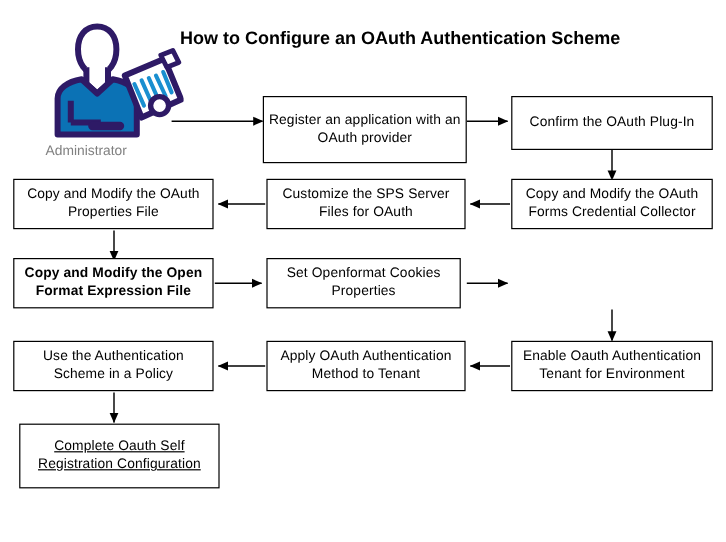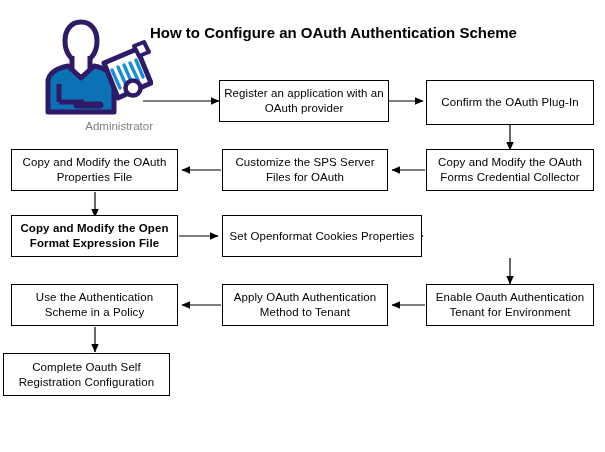--- a/index.html
+++ b/index.html
@@ -65,21 +65,21 @@
     left: 0;
     top: 0;
     width: 115px;
     height: 105px;
   }
   #admin-caption {
     position: absolute;
     left: 0;
     top: 104px;
     width: 115px;
-    text-align: right;
+    text-align: left;
     font-size: 11.5px;
     color: #808080;
     white-space: nowrap;
   }
 </style>
 </head>
 <body>
 
 <div id="canvas">
 
@@ -147,21 +147,21 @@
         <line x1="86" y1="49" x2="94" y2="67"></line>
         <line x1="92" y1="47" x2="100" y2="64"></line>
         <line x1="98" y1="44" x2="105" y2="61"></line>
       </g>
 
       <circle cx="95" cy="72" r="7.5" fill="#ffffff" stroke="#2e1a66" stroke-width="4.5"></circle>
     </svg>
     <div id="admin-caption">Administrator</div>
   </div>
 
-  <div class="node" style="left:219px; top:80px; width:170px; height:42px;">
+  <div class="node" style="left:219px; top:80px; width:170px; height:56px;">
     <span class="node-label">Register an application with an OAuth provider</span>
   </div>
 
   <div class="node" style="left:426px; top:80px; width:168px; height:45px;">
     <span class="node-label">Confirm the OAuth Plug-In</span>
   </div>
 
   <div class="node" style="left:426px; top:149px; width:168px; height:42px;text-align:center;">
     <span class="node-label">Copy and Modify the OAuth Forms Credential Collector</span>
   </div>
@@ -171,34 +171,34 @@
   </div>
 
   <div class="node" style="left:11px; top:149px; width:167px; height:42px;justify-content:center;">
     <span class="node-label">Copy and Modify the OAuth Properties File</span>
   </div>
 
   <div class="node" style="left:11px; top:215px; width:167px; height:42px;font-weight:bold;">
     <span class="node-label">Copy and Modify the Open Format Expression File</span>
   </div>
 
-  <div class="node" style="left:222px; top:215px; width:200px; height:42px;">
+  <div class="node" style="left:222px; top:215px; width:162px; height:42px;">
     <span class="node-label">Set Openformat Cookies Properties</span>
   </div>
 
 
   <div class="node" style="left:426px; top:284px; width:168px; height:42px;">
     <span class="node-label">Enable Oauth Authentication Tenant for Environment</span>
   </div>
 
   <div class="node" style="left:11px; top:284px; width:167px; height:42px;">
     <span class="node-label">Use the Authentication Scheme in a Policy</span>
   </div>
 
   <div class="node" style="left:222px; top:284px; width:166px; height:42px;">
     <span class="node-label">Apply OAuth Authentication Method to Tenant</span>
   </div>
 
-  <div class="node" style="left:3px; top:353px; width:167px; height:43px;">
+  <div class="node" style="left:16px; top:353px; width:167px; height:54px;text-decoration:underline;">
     <span class="node-label">Complete Oauth Self Registration Configuration</span>
   </div>
 
 </div>
 
 </body></html>

